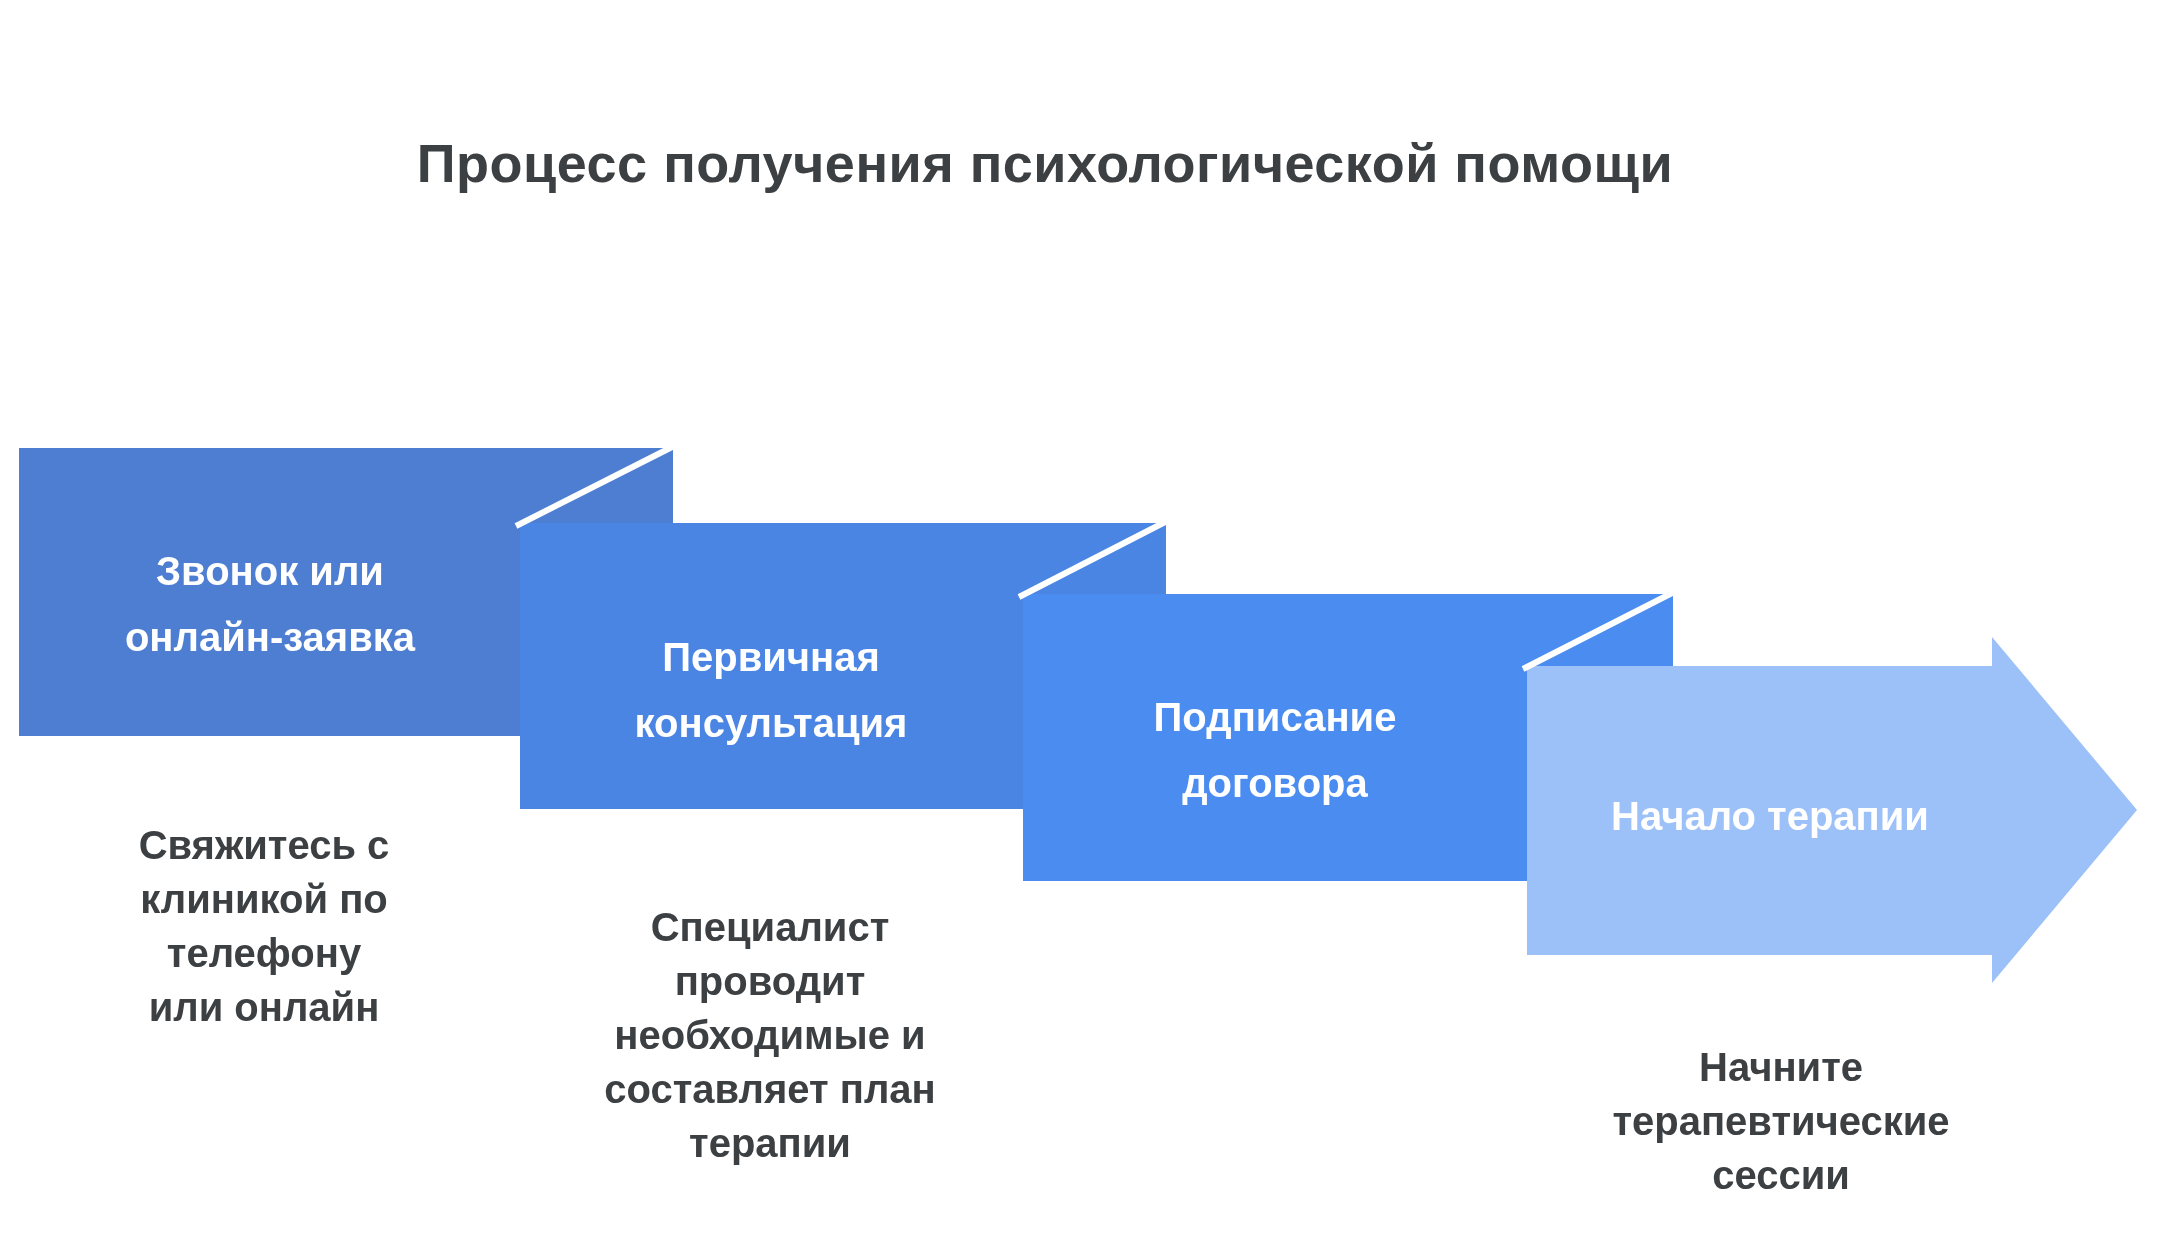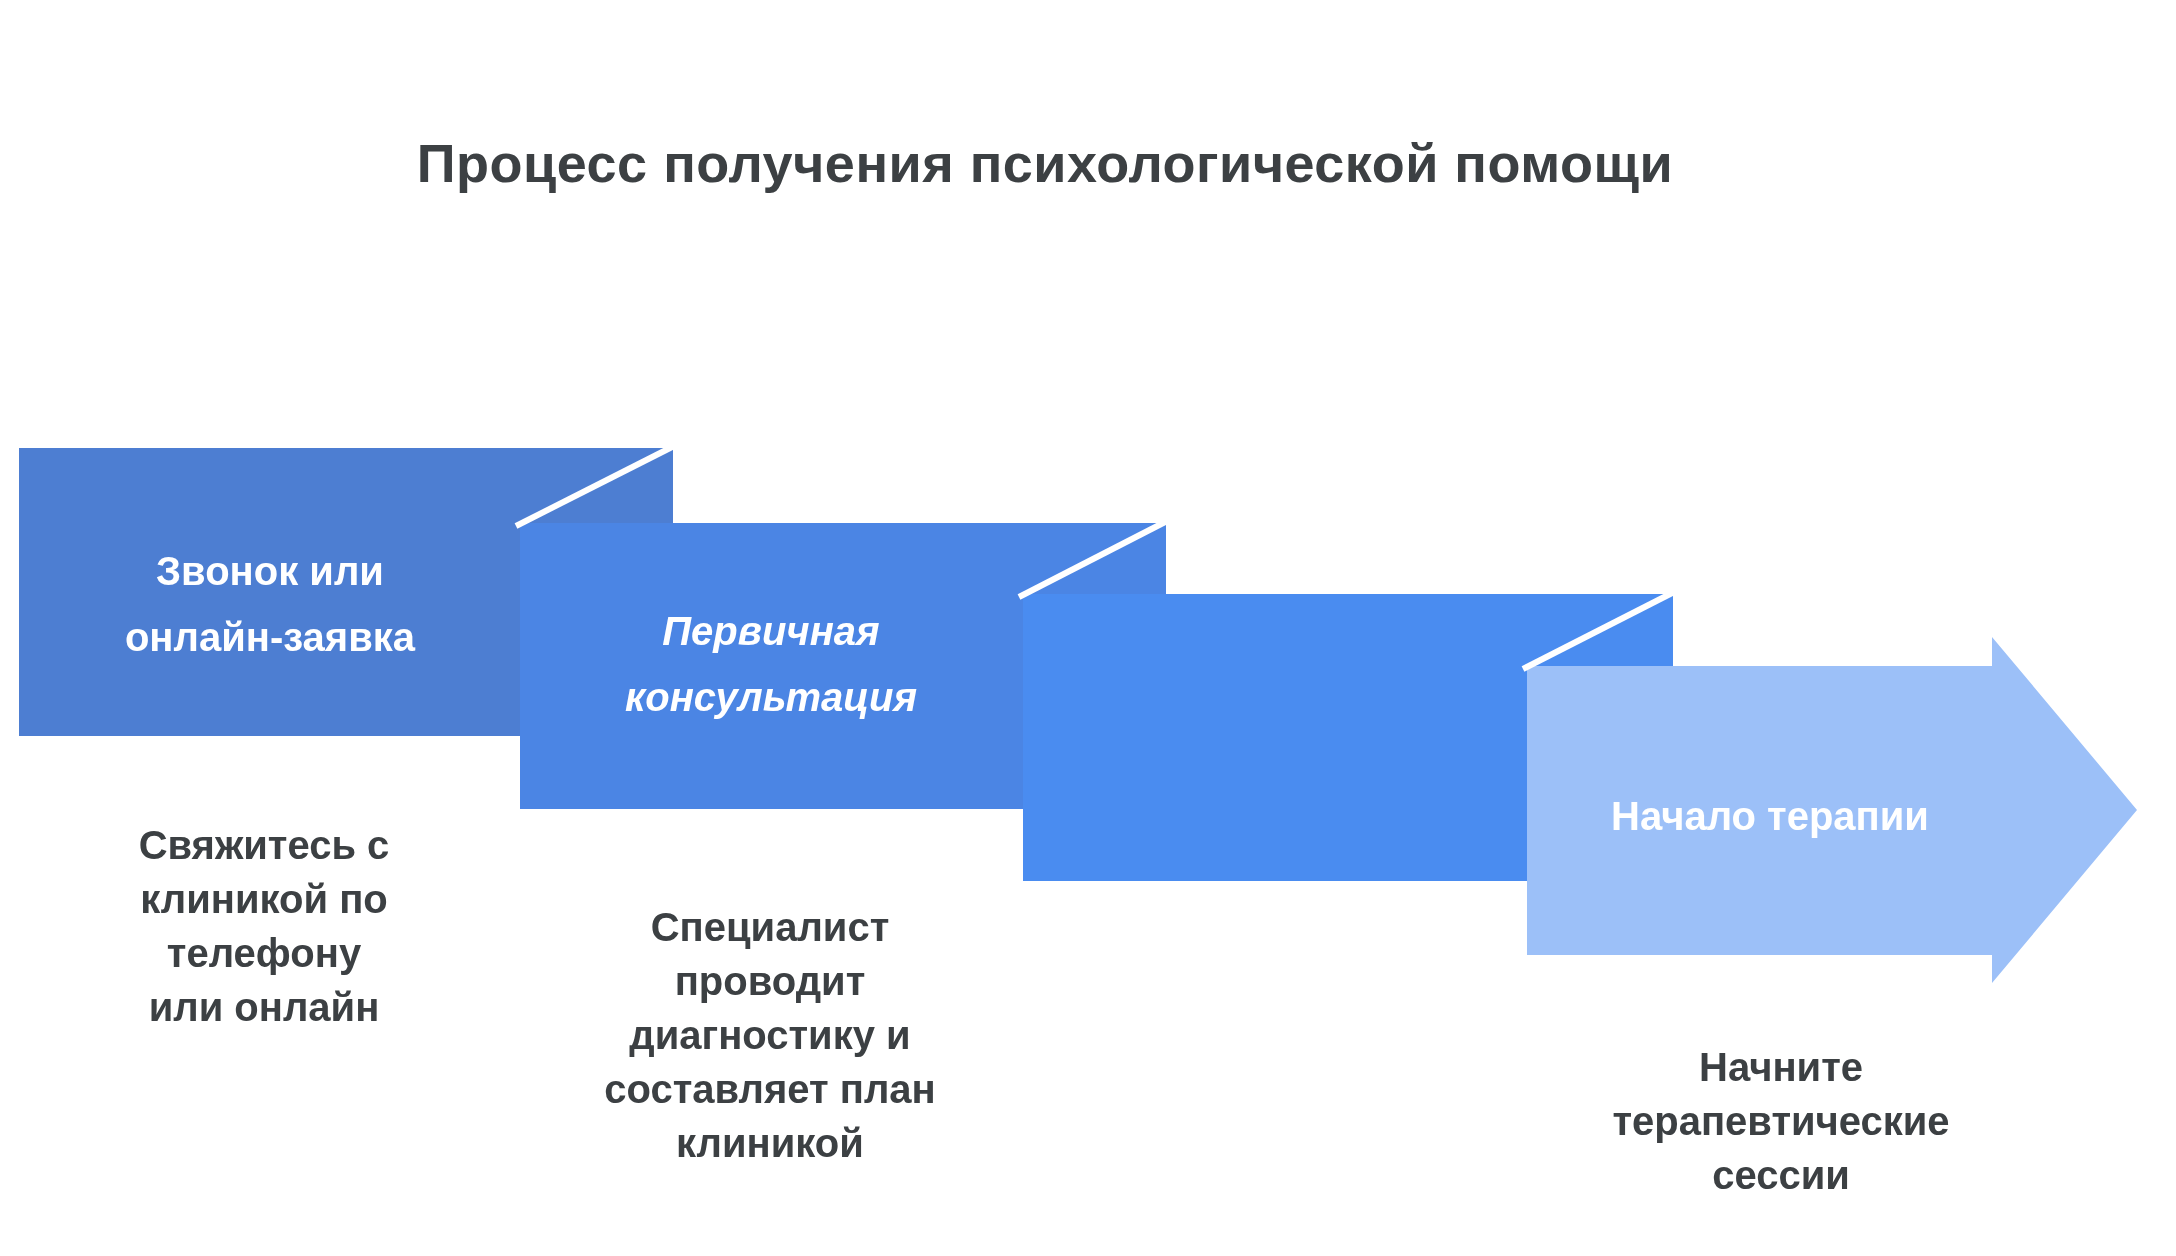--- a/index.html
+++ b/index.html
@@ -30,21 +30,21 @@
   }
   .step-title {
     position: absolute;
     text-align: center;
     font-size: 40px;
     font-weight: 700;
     color: #ffffff;
     line-height: 66px;
   }
   .t1 { left: 100px;  top: 538px; width: 340px; }
-  .t2 { left: 601px;  top: 598px; width: 340px; font-style: italic; }
+  .t2 { left: 601px;  top: 624px; width: 340px; }
   .t3 { left: 1105px; top: 684px; width: 340px; }
   .t4 { left: 1540px; top: 783px; width: 460px; text-align: center; }
   .step-desc {
     position: absolute;
     text-align: center;
     font-size: 40px;
     font-weight: 700;
     color: #3c4043;
     line-height: 54px;
   }
@@ -65,19 +65,20 @@
     <polygon points="520,523 1166,523 1166,809 520,809" fill="#4b85e4"></polygon>
     <polygon points="1023,594 1673,594 1673,881 1023,881" fill="#4a8cf0"></polygon>
     <polygon points="1527,666 1992,666 1992,637 2137,810 1992,983 1992,955 1527,955" fill="#9cc0f8"></polygon>
     <line x1="516" y1="526" x2="676" y2="445" stroke="#ffffff" stroke-width="6"></line>
     <line x1="1019" y1="597" x2="1169" y2="520" stroke="#ffffff" stroke-width="6"></line>
     <line x1="1523" y1="669" x2="1676" y2="591" stroke="#ffffff" stroke-width="6"></line>
   </svg>
 
   <div class="step-title t1">Звонок или онлайн-заявка</div>
   <div class="step-title t2">Первичная консультация</div>
+  <div class="step-title t3">Подписание договора</div>
   <div class="step-title t4">Начало терапии</div>
 
   <div class="step-desc d1">Свяжитесь с клиникой по телефону или онлайн</div>
-  <div class="step-desc d2">Специалист проводит диагностику и составляет план клиникой</div>
+  <div class="step-desc d2">Специалист проводит необходимые и составляет план терапии</div>
   <div class="step-desc d4">Начните терапевтические сессии</div>
 
 </div>
 
 </body></html>

